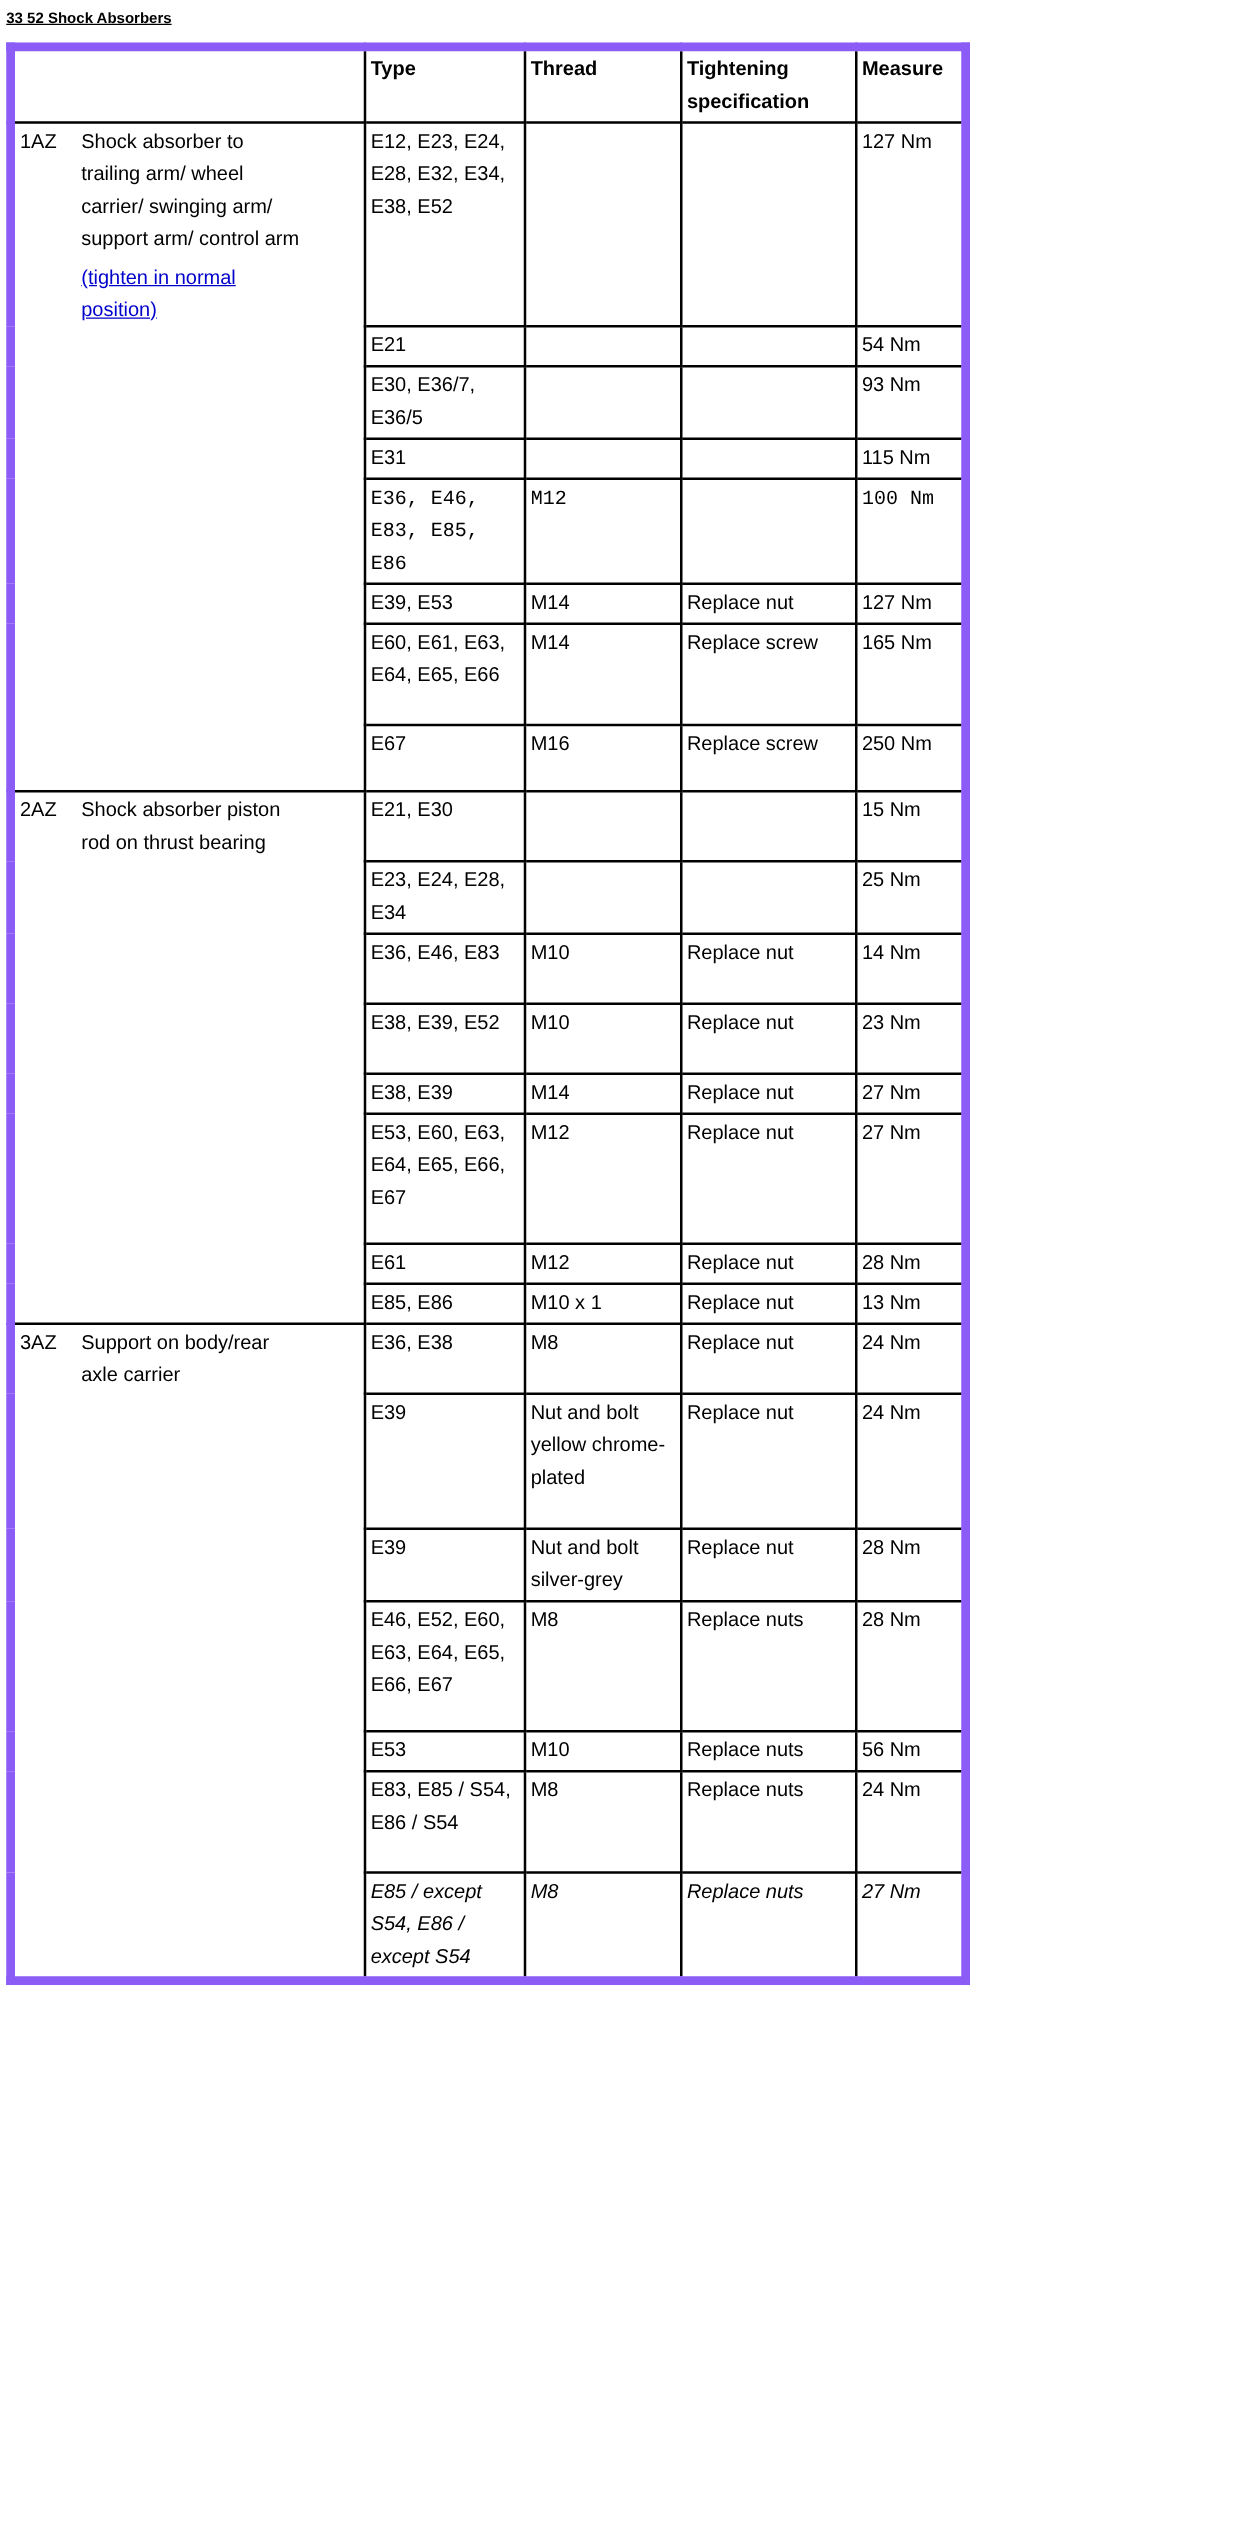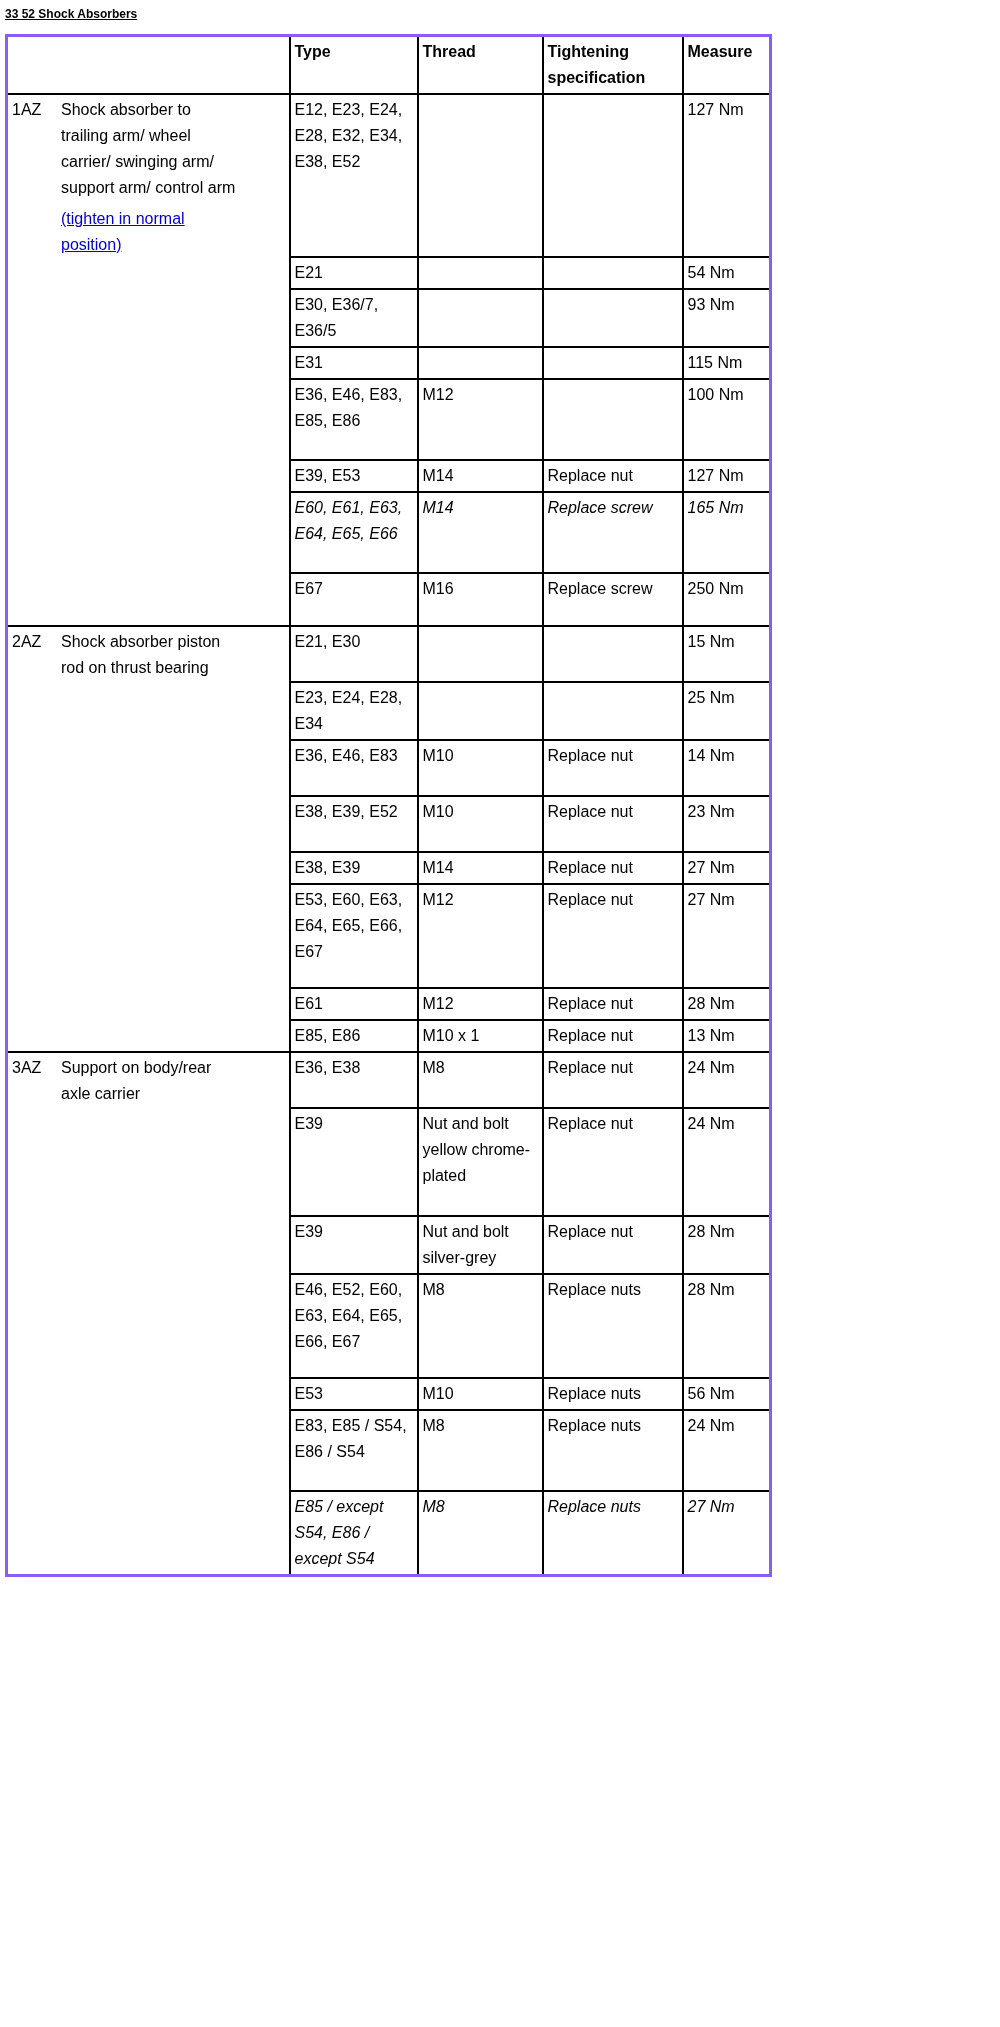--- a/index.html
+++ b/index.html
@@ -21,21 +21,21 @@
     font-size: 12px;
     font-weight: bold;
     text-decoration: underline;
     margin: 0 0 9px 0;
     line-height: 22px;
   }
   table.spec {
     border-collapse: collapse;
     table-layout: fixed;
     width: 764px;
-    border: 3px solid #8b5cf6;
+    border: 7px solid #8b5cf6;
   }
   table.spec th,
   table.spec td {
     border: 2px solid #000;
     vertical-align: top;
     text-align: left;
     padding: 2px 4px;
     font-size: 16px;
     line-height: 26px;
     font-weight: normal;
@@ -109,33 +109,33 @@
           <td class="c-thread"></td>
           <td class="c-spec"></td>
           <td class="c-measure">93 Nm</td>
         </tr>
         <tr style="height: 32px;">
           <td class="c-type">E31</td>
           <td class="c-thread"></td>
           <td class="c-spec"></td>
           <td class="c-measure">115 Nm</td>
         </tr>
-        <tr style="height: 81px;">
+        <tr style="height: 81px; font-family: Liberation Mono, monospace;">
           <td class="c-type">E36, E46, E83, E85, E86</td>
           <td class="c-thread">M12</td>
           <td class="c-spec"></td>
           <td class="c-measure">100 Nm</td>
         </tr>
         <tr style="height: 32px;">
           <td class="c-type">E39, E53</td>
           <td class="c-thread">M14</td>
           <td class="c-spec">Replace nut</td>
           <td class="c-measure">127 Nm</td>
         </tr>
-        <tr style="height: 81px; font-style: italic;">
+        <tr style="height: 81px;">
           <td class="c-type">E60, E61, E63, E64, E65, E66</td>
           <td class="c-thread">M14</td>
           <td class="c-spec">Replace screw</td>
           <td class="c-measure">165 Nm</td>
         </tr>
         <tr style="height: 53px;">
           <td class="c-type">E67</td>
           <td class="c-thread">M16</td>
           <td class="c-spec">Replace screw</td>
           <td class="c-measure">250 Nm</td>

